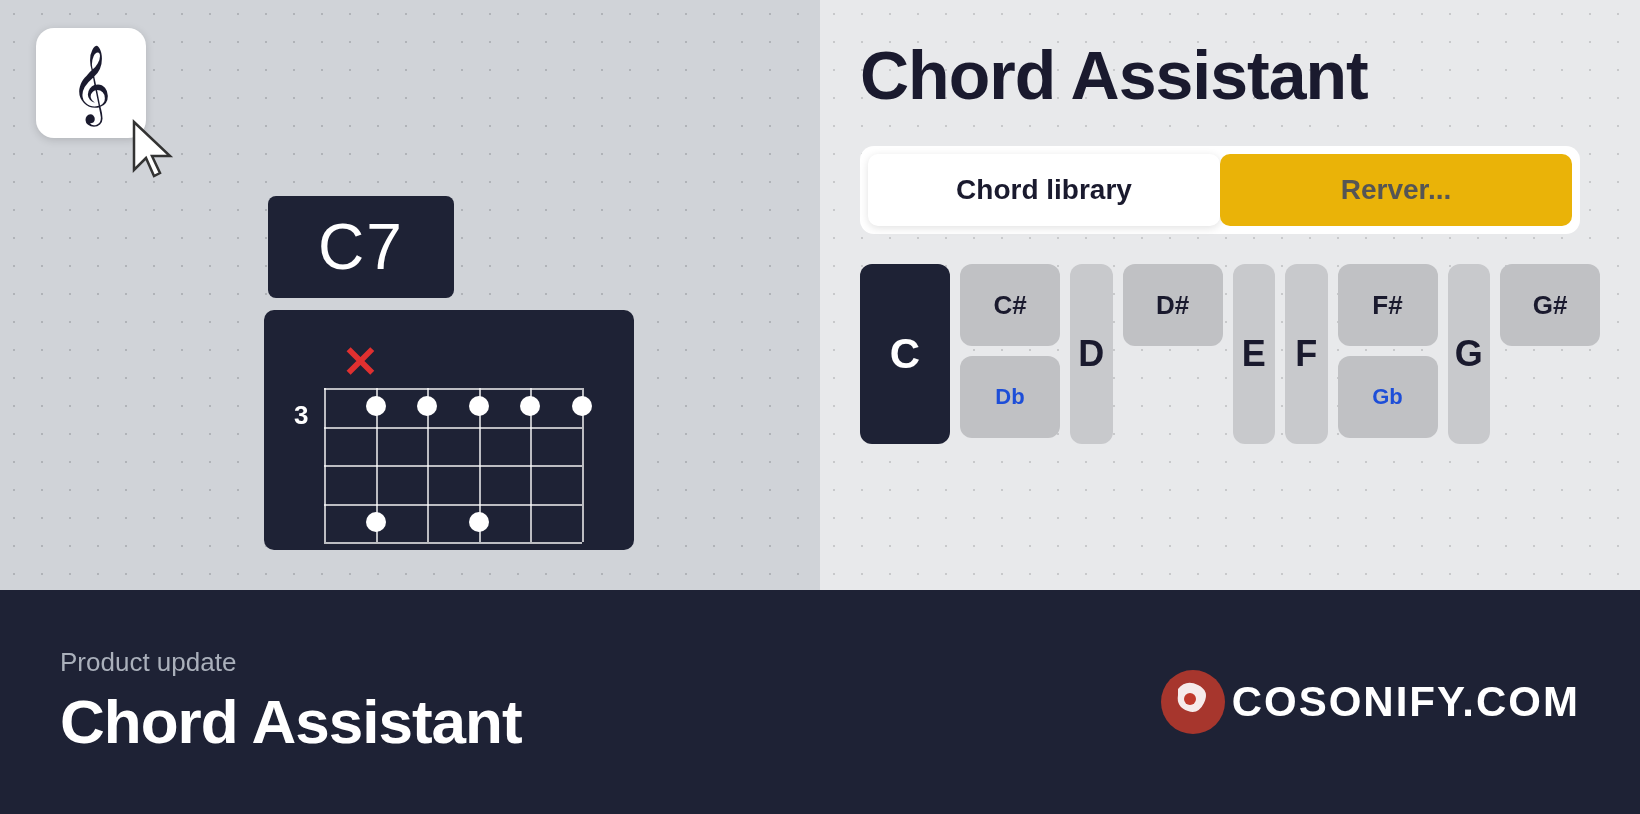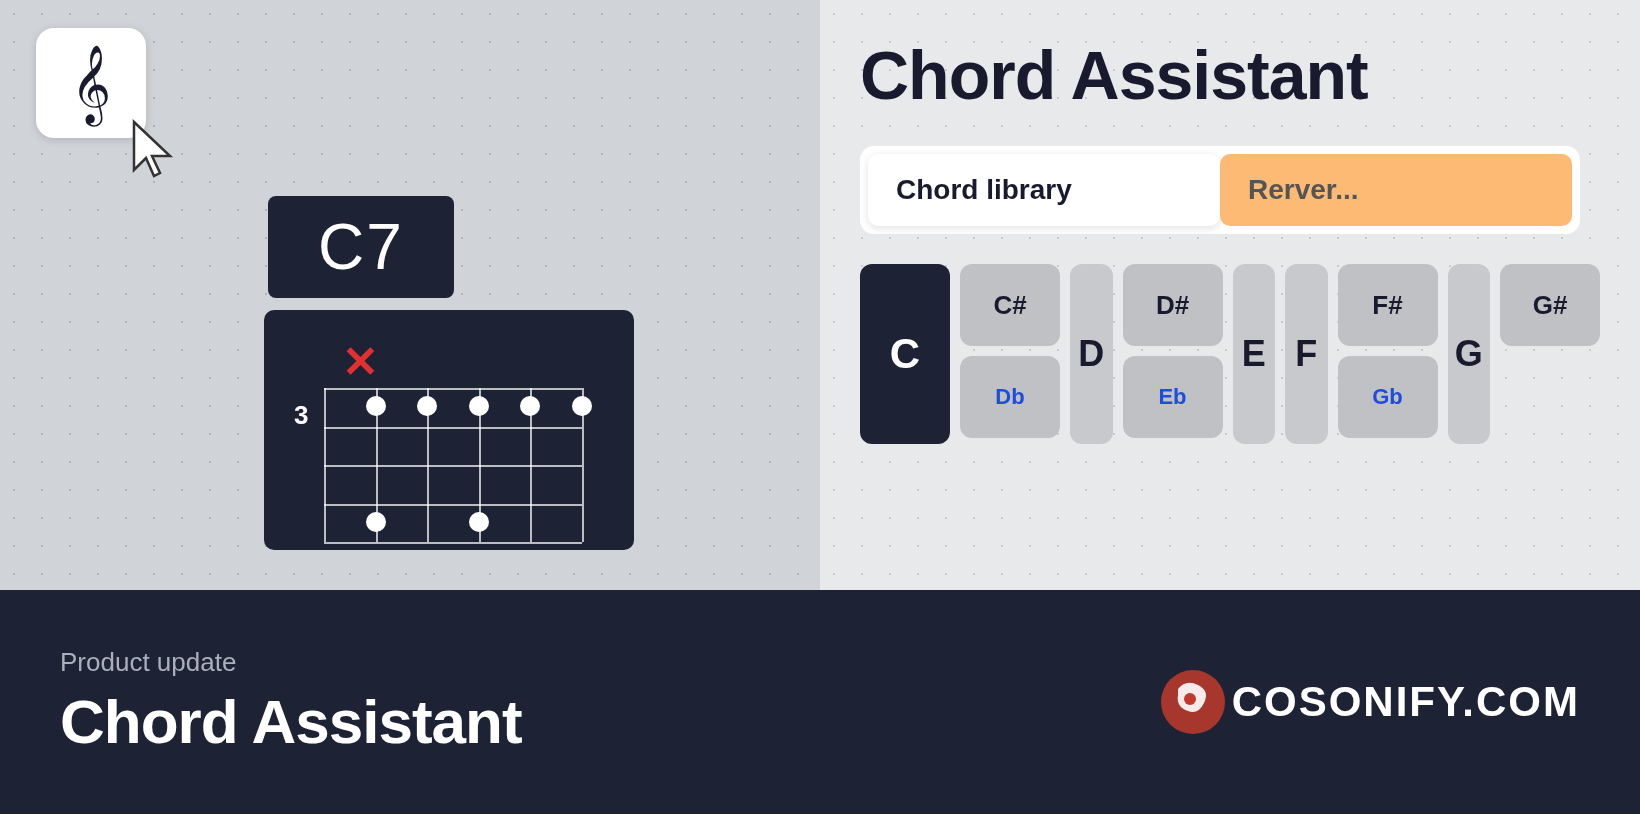--- a/index.html
+++ b/index.html
@@ -196,30 +196,30 @@
     }
 
     .tab-item {
       flex: 1;
       padding: 20px 28px;
       border-radius: 10px;
       font-size: 28px;
       font-weight: 600;
       color: #1a1a2e;
       cursor: pointer;
-      text-align: left;
+      text-align: center;
     }
 
     .tab-item.active {
       background: white;
       box-shadow: 0 2px 8px rgba(0,0,0,0.12);
     }
 
     .tab-item.inactive {
-      background: #fdba74;
+      background: #eab308;
       color: #555;
     }
 
     
     .keys-row {
       display: flex;
       gap: 10px;
       align-items: stretch;
       overflow: hidden;
     }
@@ -413,23 +413,20 @@
       </div>
 
       <div class="key-button natural">
         <span>D</span>
       </div>
 
       <div class="key-button-group">
         <div class="key-button sharp-flat">
           <span class="key-sharp">D#</span>
         </div>
-        <div class="key-button sharp-flat">
-          <span class="key-flat">Eb</span>
-        </div>
       </div>
 
       <div class="key-button natural">
         <span>E</span>
       </div>
 
       <div class="key-button natural">
         <span>F</span>
       </div>
 

